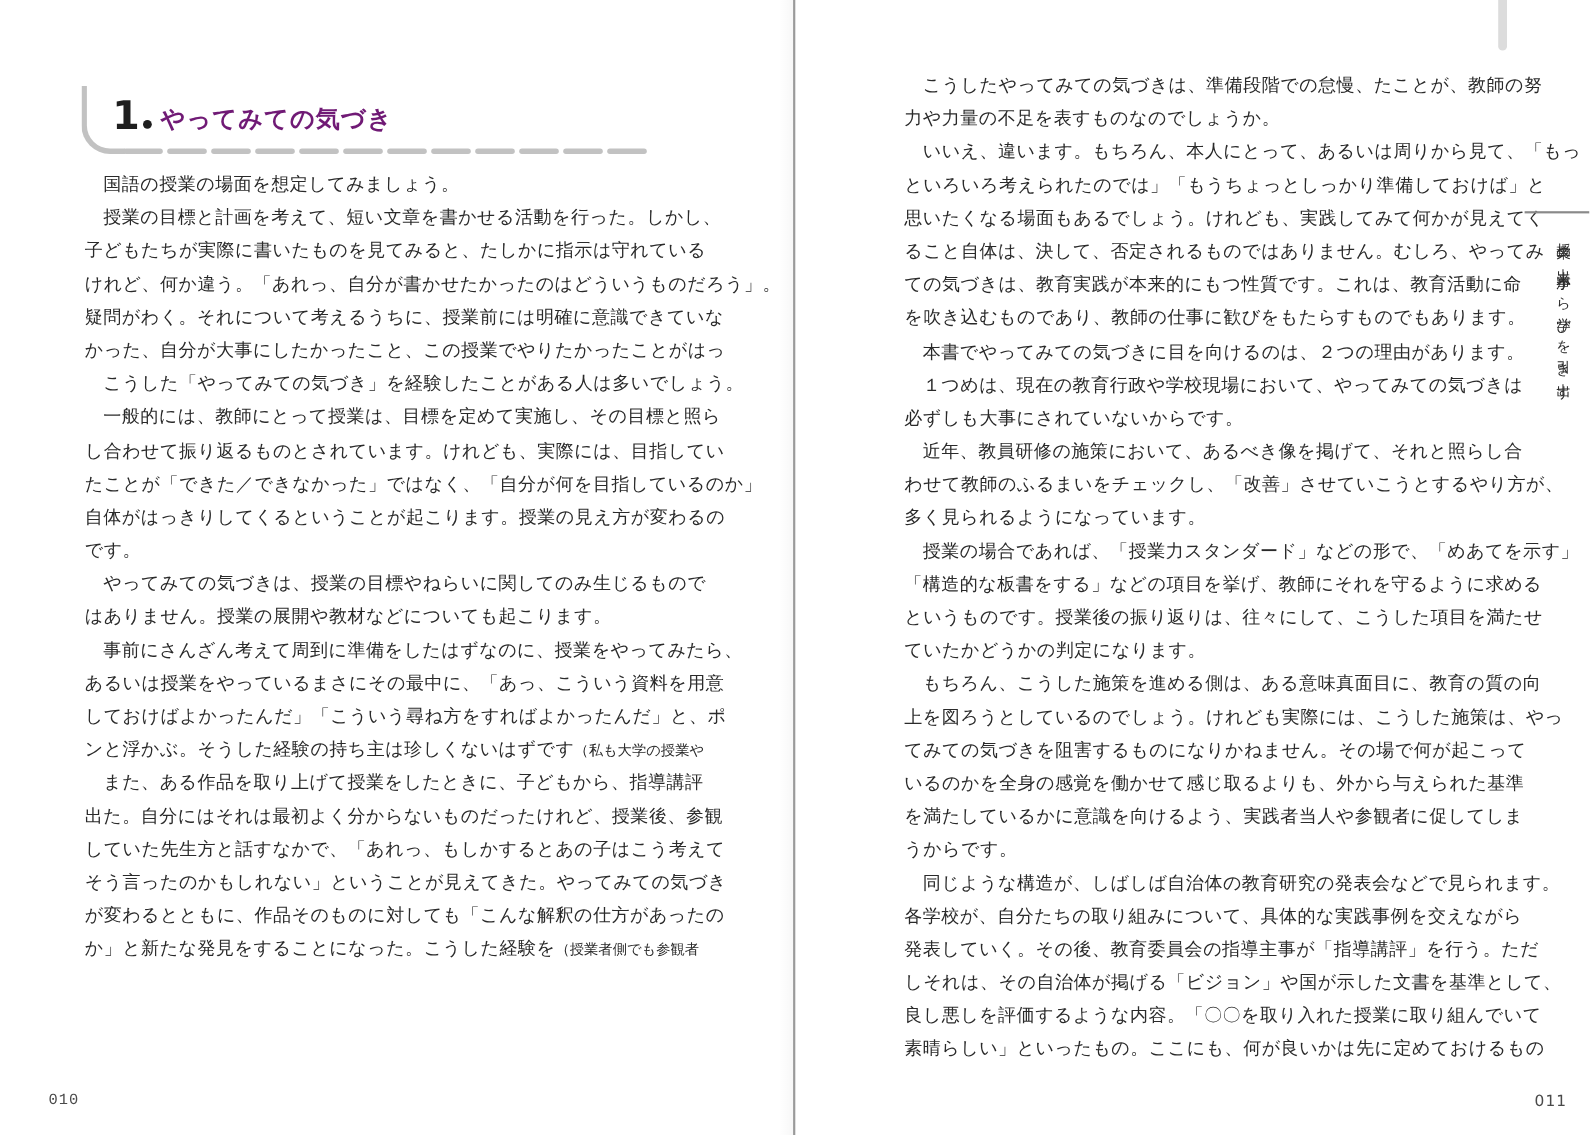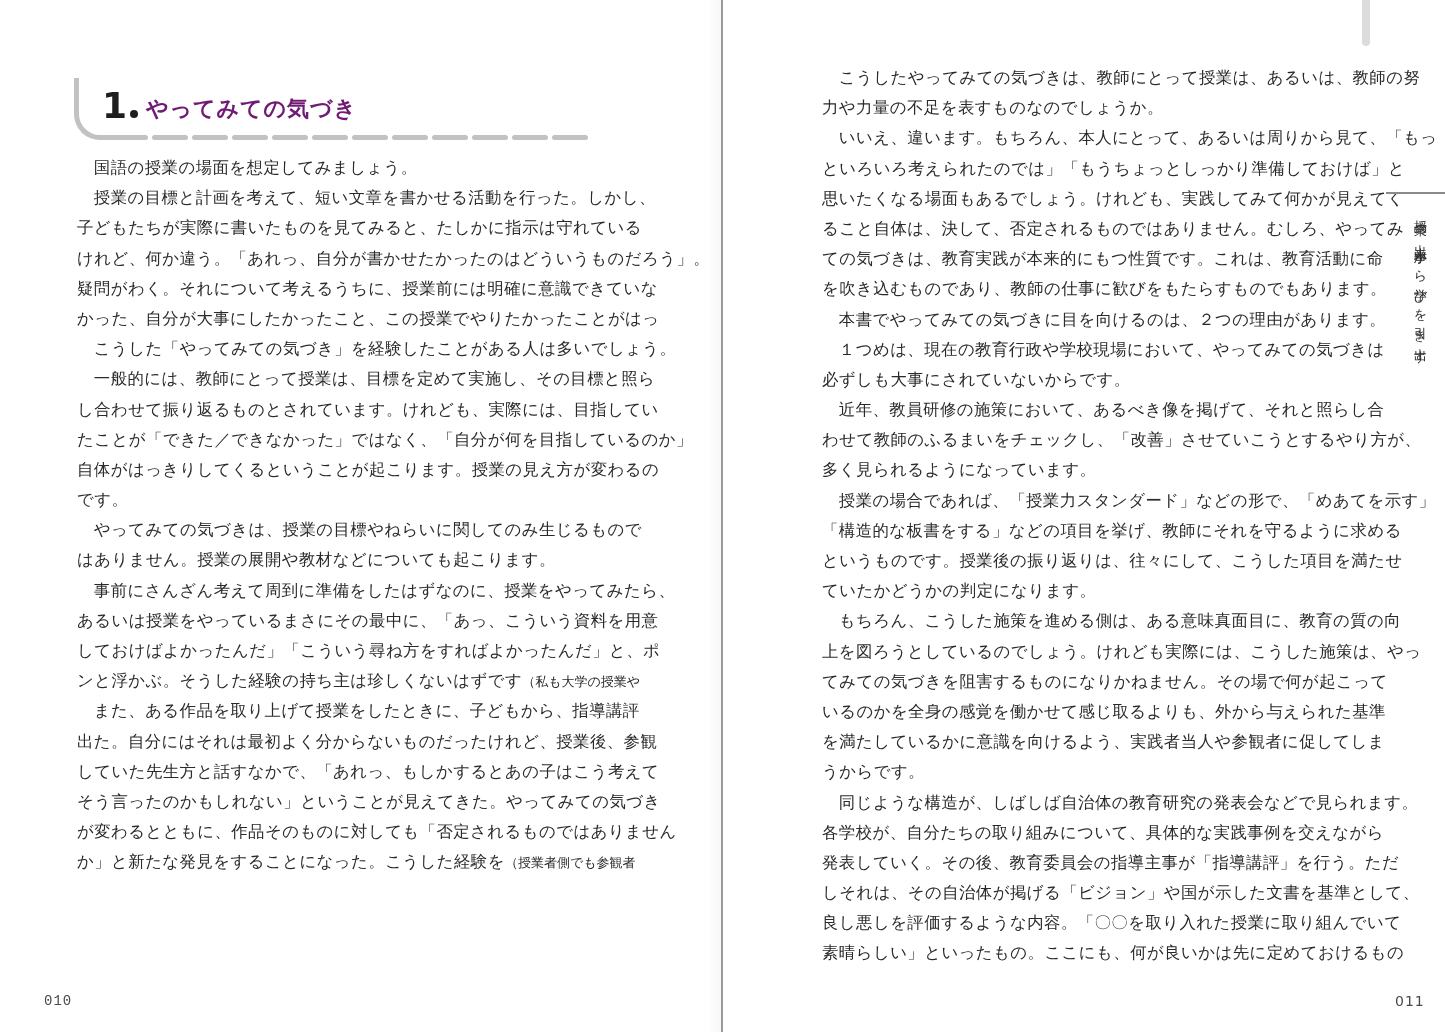--- a/index.html
+++ b/index.html
@@ -85,36 +85,36 @@
     <span class="line">　やってみての気づきは、授業の目標やねらいに関してのみ生じるもので</span>
     <span class="line">はありません。授業の展開や教材などについても起こります。</span>
     <span class="line">　事前にさんざん考えて周到に準備をしたはずなのに、授業をやってみたら、</span>
     <span class="line">あるいは授業をやっているまさにその最中に、「あっ、こういう資料を用意</span>
     <span class="line">しておけばよかったんだ」「こういう尋ね方をすればよかったんだ」と、ポ</span>
     <span class="line"><span>ンと浮かぶ。そうした経験の持ち主は珍しくないはずです</span><span class="small">（私も大学の授業や</span></span>
     <span class="line">　また、ある作品を取り上げて授業をしたときに、子どもから、指導講評</span>
     <span class="line">出た。自分にはそれは最初よく分からないものだったけれど、授業後、参観</span>
     <span class="line">していた先生方と話すなかで、「あれっ、もしかするとあの子はこう考えて</span>
     <span class="line">そう言ったのかもしれない」ということが見えてきた。やってみての気づき</span>
-    <span class="line">が変わるとともに、作品そのものに対しても「否定されるものではありません</span>
+    <span class="line">が変わるとともに、作品そのものに対しても「こんな解釈の仕方があったの</span>
     <span class="line"><span>か」と新たな発見をすることになった。こうした経験を</span><span class="small">（授業者側でも参観者</span></span>
   </div>
 
   <div class="page-number pn-left">010</div>
 </div>
 
 <div class="gutter-shade"></div>
 <div class="gutter"></div>
 
 <div class="page page-right"></div>
 
 <div class="tab-marker"></div>
 
 <div class="body-text right-text">
-  <span class="line">　こうしたやってみての気づきは、教師にとって授業は、あるいは、教師の努</span>
+  <span class="line">　こうしたやってみての気づきは、準備段階での怠慢、たことが、教師の努</span>
   <span class="line">力や力量の不足を表すものなのでしょうか。</span>
   <span class="line">　いいえ、違います。もちろん、本人にとって、あるいは周りから見て、「もっ</span>
   <span class="line">といろいろ考えられたのでは」「もうちょっとしっかり準備しておけば」と</span>
   <span class="line">思いたくなる場面もあるでしょう。けれども、実践してみて何かが見えてく</span>
   <span class="line">ること自体は、決して、否定されるものではありません。むしろ、やってみ</span>
   <span class="line">ての気づきは、教育実践が本来的にもつ性質です。これは、教育活動に命</span>
   <span class="line">を吹き込むものであり、教師の仕事に歓びをもたらすものでもあります。</span>
   <span class="line">　本書でやってみての気づきに目を向けるのは、２つの理由があります。</span>
   <span class="line">　１つめは、現在の教育行政や学校現場において、やってみての気づきは</span>
   <span class="line">必ずしも大事にされていないからです。</span>

